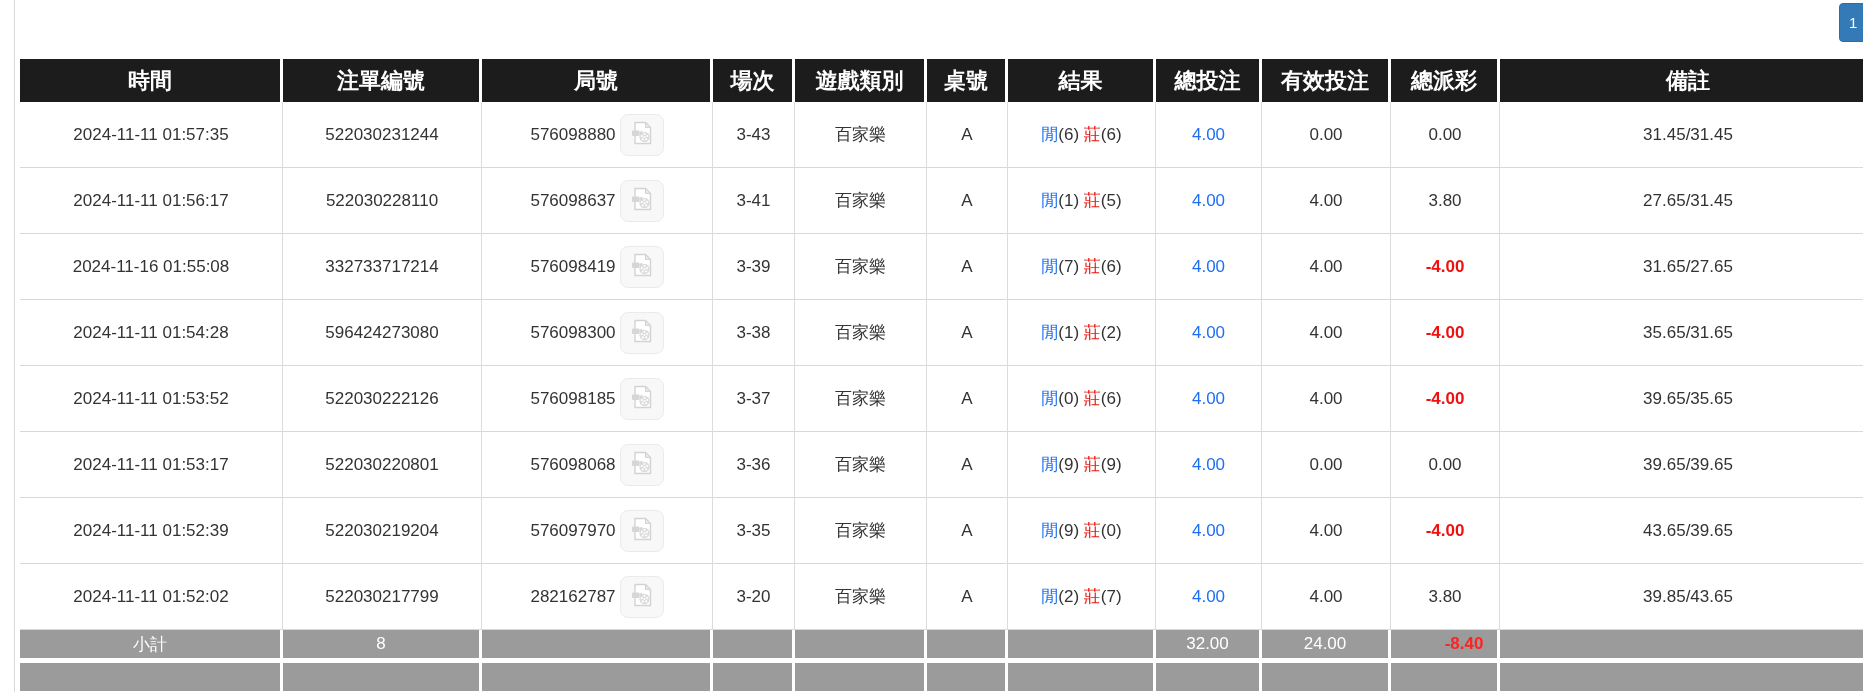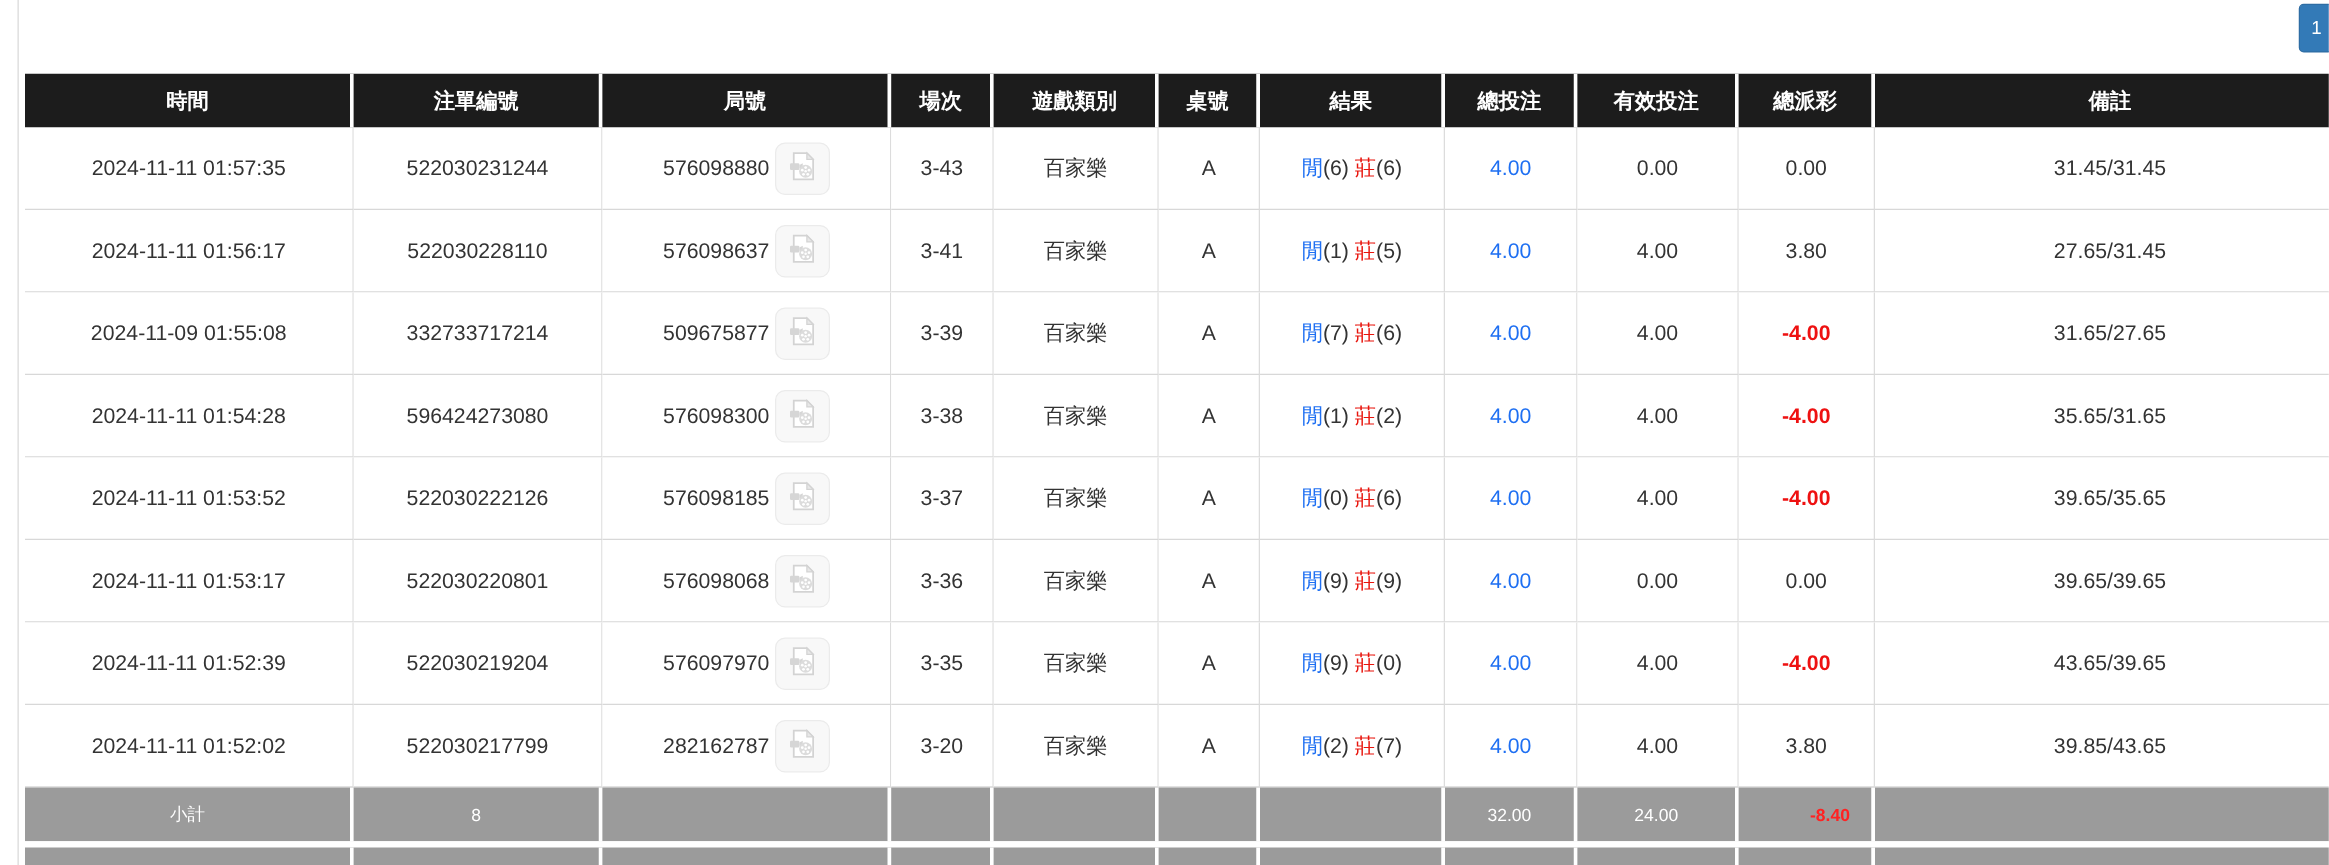--- a/index.html
+++ b/index.html
@@ -12,34 +12,34 @@
     position:absolute;top:3px;left:1839px;width:34px;height:39px;
     background:#337ab7;border:1px solid #2e6da4;border-radius:4px;
     color:#fff;font-size:15px;display:flex;align-items:center;justify-content:flex-start;
     padding-left:9px;box-sizing:border-box;cursor:pointer;
   }
   table.report{
     position:absolute;left:20px;top:59px;width:1856px;
     border-collapse:separate;border-spacing:0;table-layout:fixed;
   }
   th{
-    background:#1c1c1c;color:#ffffff;font-weight:bold;font-size:17px;
+    background:#1c1c1c;color:#ffffff;font-weight:bold;font-size:22px;
     height:43px;border-right:3px solid #ffffff;box-sizing:border-box;
     text-align:center;vertical-align:middle;padding:0;
   }
   th:last-child{border-right:none;}
   td{
     background:#ffffff;color:#333333;font-size:17px;height:66px;
     border-bottom:1px solid #d8d8d8;border-right:1px solid #dcdcdc;
     box-sizing:border-box;text-align:center;vertical-align:middle;padding:0;
   }
   td:last-child{border-right:none;}
   tr.subtotal td, tr.grand td{
     background:#9b9b9b;color:#ffffff;border-bottom:none;
-    border-right:3px solid #ffffff;height:43px;font-size:14px;
+    border-right:3px solid #ffffff;height:28px;font-size:17px;
   }
   tr.subtotal td:last-child, tr.grand td:last-child{border-right:none;}
   tr.gap td{background:#ffffff;border:none;height:5px;}
   .round-wrap{display:flex;align-items:center;justify-content:center;gap:4px;}
   .icon-btn{
     width:44px;height:42px;background:#f8f8f8;border:1px solid #ebebeb;
     border-radius:8px;display:flex;align-items:center;justify-content:center;cursor:pointer;
   }
   .blue{color:#1e6ff2;}
   .red{color:#e8150d;}
@@ -144,25 +144,25 @@
         <td>3-41</td>
         <td>百家樂</td>
         <td>A</td>
         <td><span class="blue">閒</span><span>(1) </span><span class="red">莊</span><span>(5)</span></td>
         <td><span class="bet-link">4.00</span></td>
         <td>4.00</td>
         <td>3.80</td>
         <td>27.65/31.45</td>
       </tr>
       <tr>
-        <td>2024-11-09 01:55:08</td>
+        <td>2024-11-16 01:55:08</td>
         <td>332733717214</td>
         <td>
           <div class="round-wrap">
-            <span>509675877</span>
+            <span>576098419</span>
             <button class="icon-btn">
               <span><svg width="26" height="26" viewBox="0 0 26 26" xmlns="http://www.w3.org/2000/svg">
                   <path d="M6 2.5 H16.5 L21.5 7.5 V23.5 H6 Z" fill="#ffffff" stroke="#d3d3d3" stroke-width="1.4"></path>
                   <path d="M16.5 2.5 V7.5 H21.5 Z" fill="#e8e8e8" stroke="#d3d3d3" stroke-width="1"></path>
                   <rect x="3" y="10.5" width="7.5" height="5.5" rx="1" fill="#d6d6d6"></rect>
                   <path d="M10.5 12 L13.2 10.6 V15.9 L10.5 14.5 Z" fill="#d6d6d6"></path>
                   <circle cx="15.5" cy="17" r="5.2" fill="#dcdcdc"></circle>
                   <circle cx="15.5" cy="17" r="1" fill="#ffffff"></circle>
                   <circle cx="15.5" cy="14" r="1.1" fill="#ffffff"></circle>
                   <circle cx="12.8" cy="16.1" r="1.1" fill="#ffffff"></circle>

